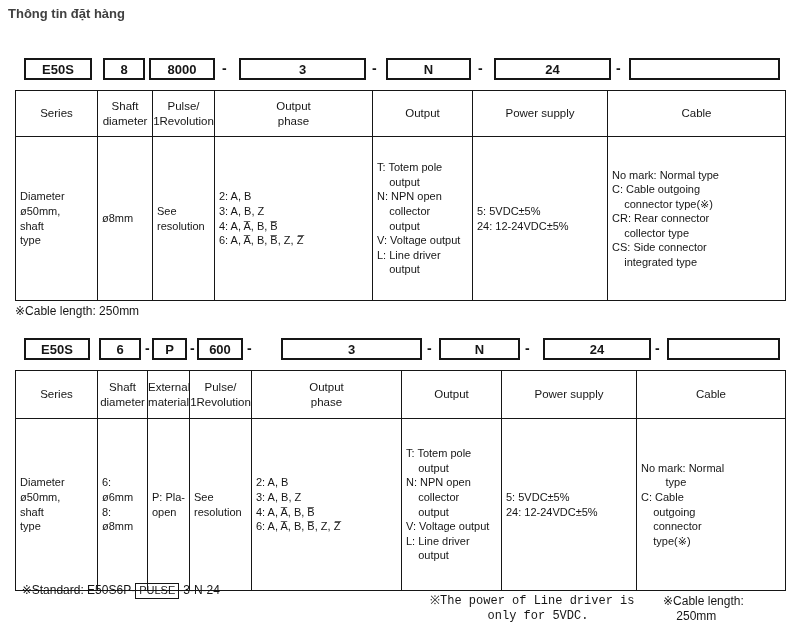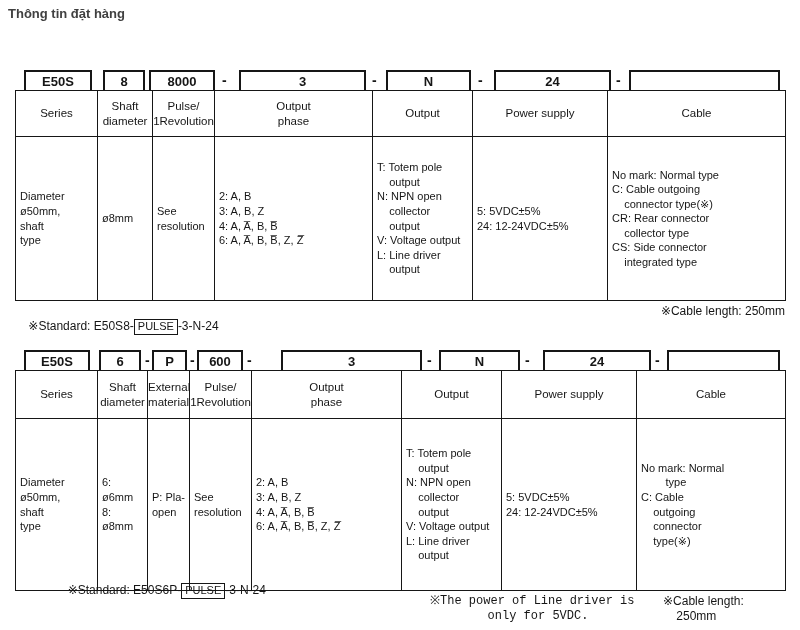--- a/index.html
+++ b/index.html
@@ -8,21 +8,21 @@
     background:#ffffff;
     font-family:"Liberation Sans","DejaVu Sans",sans-serif;
     color:#161616;
     position:relative;
     overflow:hidden;
   }
   .page-title {
     position:absolute; left:8px; top:6px;
     font-size:13px; font-weight:bold; color:#404040;
   }
-  .code-row { position:absolute; left:0; width:800px; height:26px;margin-top:12px; }
+  .code-row { position:absolute; left:0; width:800px; height:26px; }
   .code-box {
     position:absolute; top:0; height:22px;
     border:2px solid #161616; background:#fff;
     display:flex; align-items:center; justify-content:center;
     font-weight:bold; font-size:13px;
   }
   .code-dash { position:absolute; top:2px; font-weight:bold; font-size:14px; }
   table {
     border-collapse:collapse; table-layout:fixed;
     position:absolute; left:15px; width:770px;
@@ -115,23 +115,20 @@
     connector type(※)
 CR: Rear connector
     collector type
 CS: Side connector
     integrated type</td>
   </tr>
 </tbody>
   </table>
 
 <div class="notes1">
-  <div class="note">
-    <span>※Standard: E50S8-</span><span class="pulse-box">PULSE</span><span>-3-N-24</span>
-  </div>
   <div class="note">※Cable length: 250mm</div>
 </div>
 
 <div class="code-row" style="top:338px;">
   <div class="code-box" style="left:24px;width:66px;">E50S</div>
   <div class="code-box" style="left:99px;width:42px;">6</div>
   <div class="code-dash" style="left:145px;">-</div>
   <div class="code-box" style="left:152px;width:35px;">P</div>
   <div class="code-dash" style="left:190px;">-</div>
   <div class="code-box" style="left:197px;width:46px;text-align:right;">600</div>
@@ -199,19 +196,19 @@
     <td>No mark: Normal
         type
 C: Cable
     outgoing
     connector
     type(※)</td>
   </tr>
 </tbody>
   </table>
 
-<div class="note abs-note" style="left:15px;top:568px;margin-left:46px;">
+<div class="note abs-note" style="left:15px;top:568px;">
   <span>※Standard: E50S6P-</span><span class="pulse-box">PULSE</span><span>-3-N-24</span>
 </div>
 <div class="note abs-note" style="left:430px;top:594px;font-family:Liberation Mono, monospace;">※The power of Line driver is
         only for 5VDC.</div>
 <div class="note abs-note" style="left:663px;top:594px;">※Cable length:
     250mm</div>
 
 </body></html>

